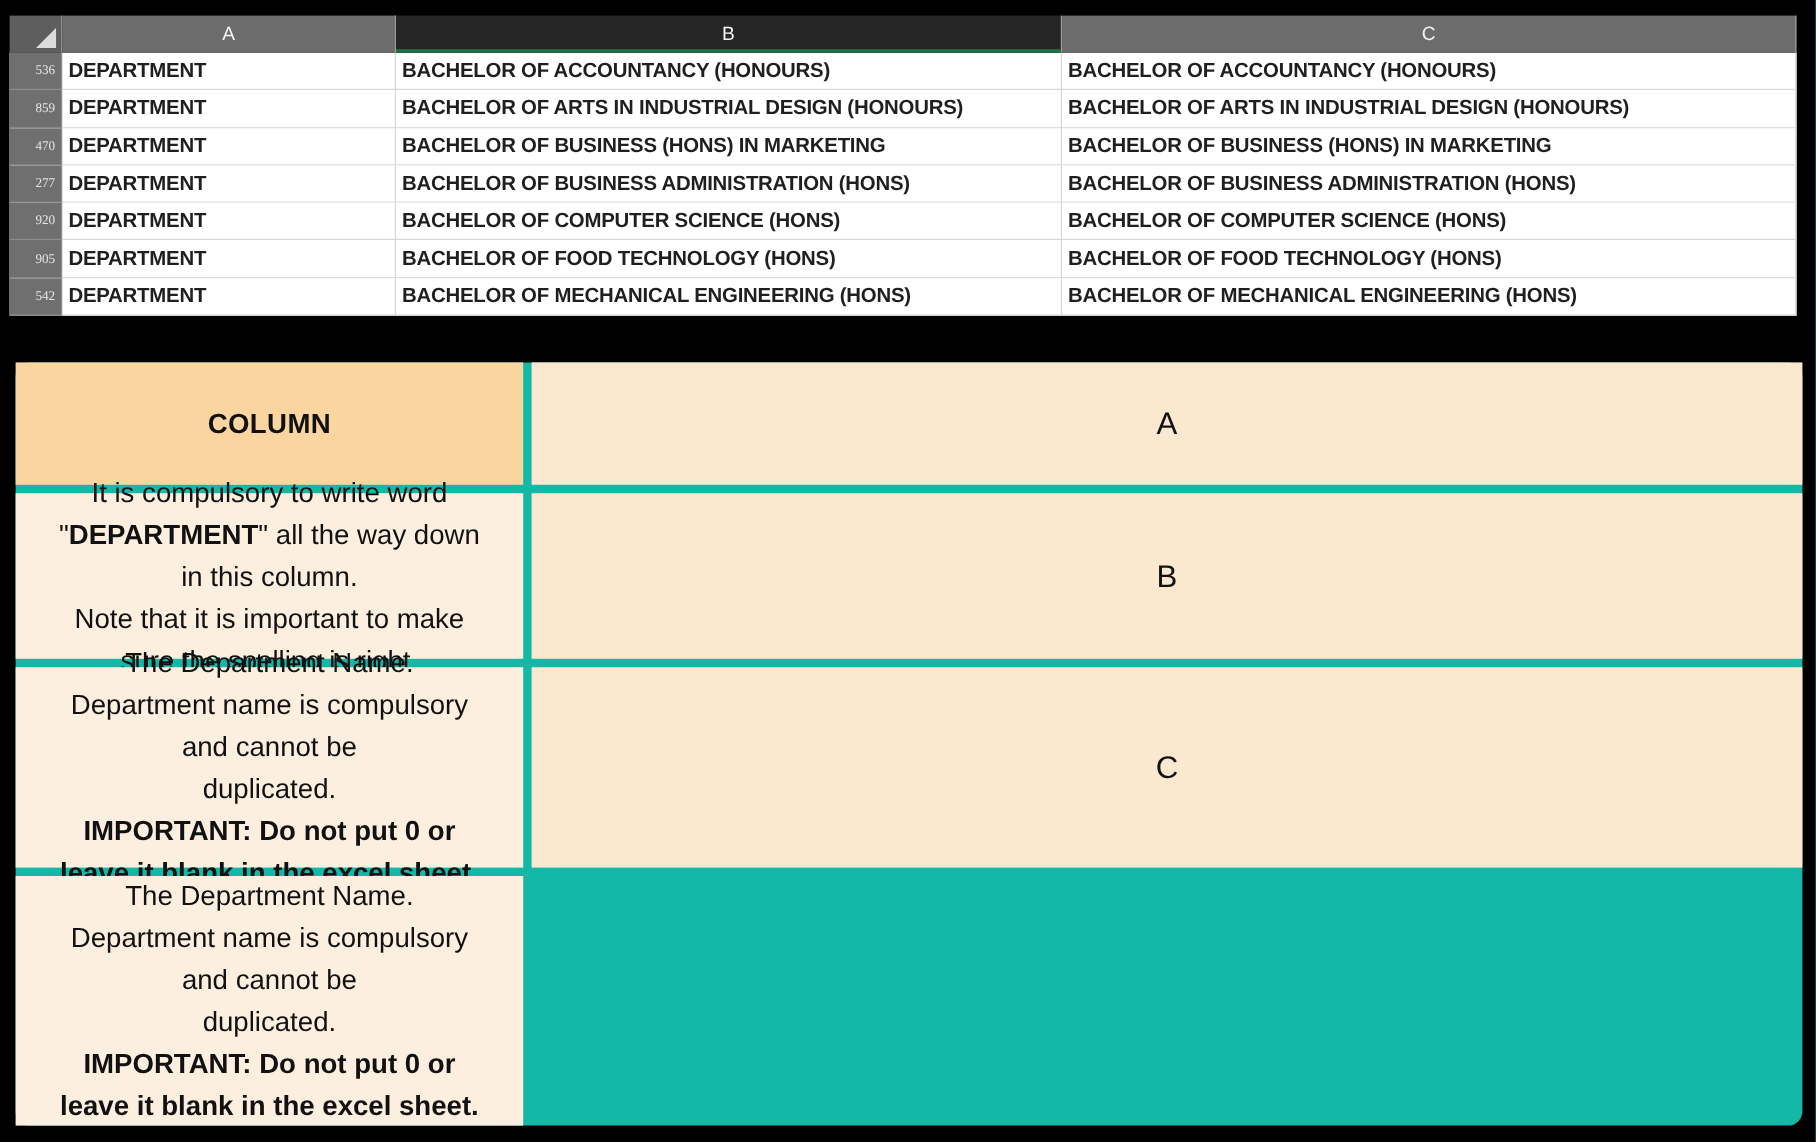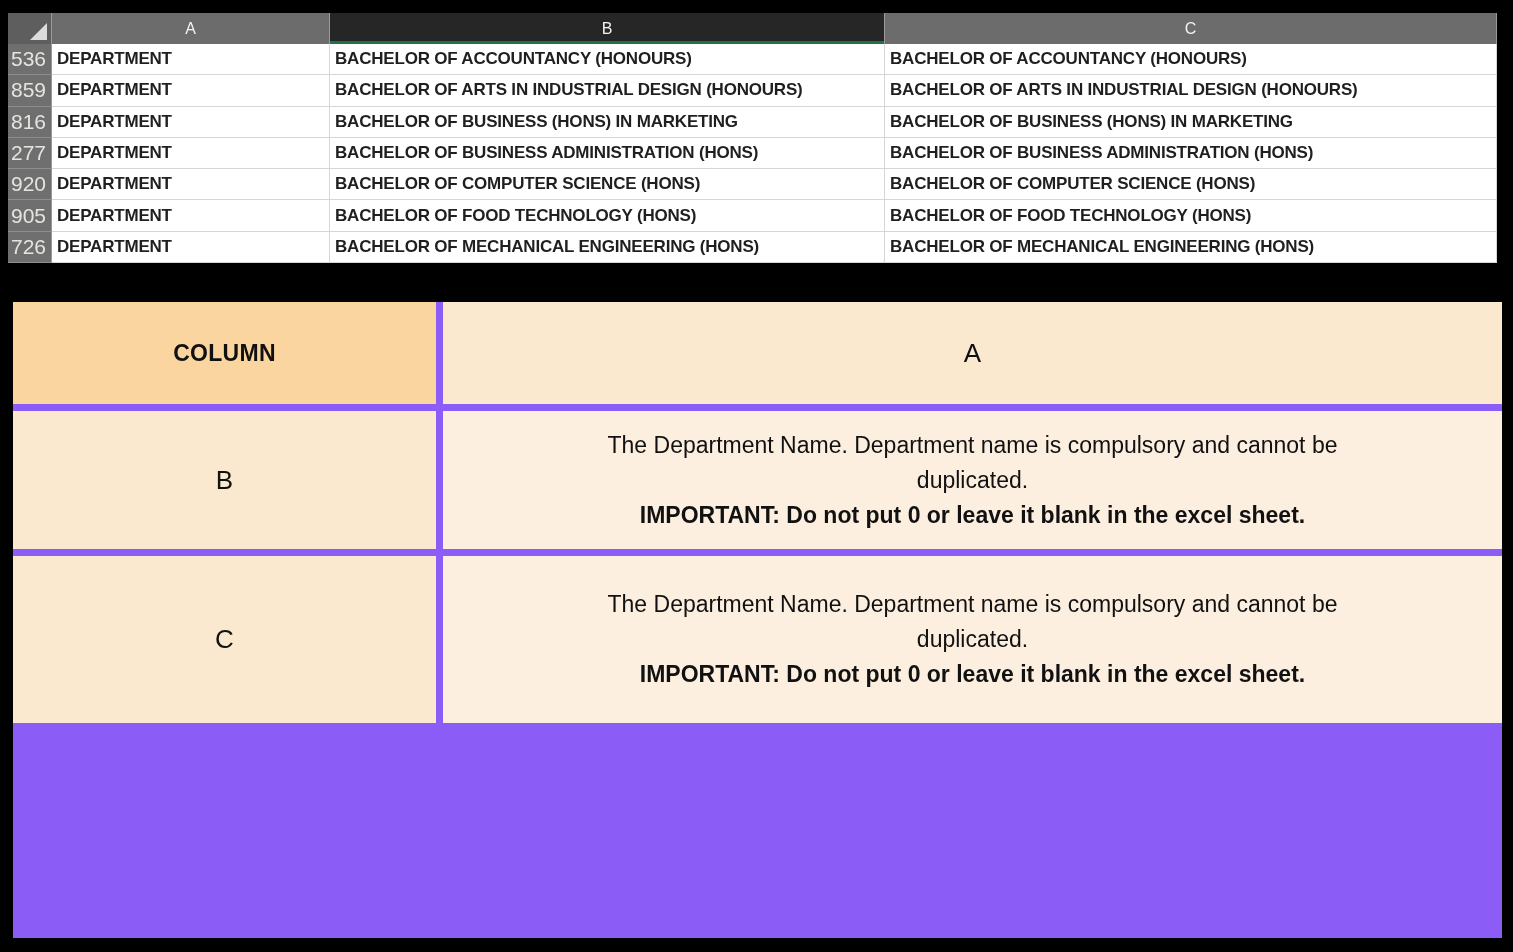--- a/index.html
+++ b/index.html
@@ -32,38 +32,39 @@
     position:relative;
   }
   .col-header.selected{background:#262626;}
   .sel-underline{
     position:absolute;left:0;right:0;bottom:0;height:3px;background:#217346;
   }
   .sheet-row{display:flex;flex:1;background:#fff;}
   .row-header{
     width:44px;flex:0 0 44px;background:#6f6f6f;color:#e4e4e0;
     display:flex;align-items:center;justify-content:flex-end;
-    padding-right:5px;font-size:21px;
+    padding-right:5px;font-size:11px;
     border-right:1px solid #9a9a9a;border-bottom:1px solid #8d8d8d;
     box-sizing:border-box;
+    font-family:Liberation Serif, serif;
   }
   .sheet-cell{
     display:flex;align-items:center;padding-left:5px;
     font-weight:700;font-size:17px;color:#1f1f1f;letter-spacing:-0.2px;
     border-right:1px solid #d6d6d6;border-bottom:1px solid #d6d6d6;
     box-sizing:border-box;white-space:nowrap;overflow:hidden;
     background:#fff;
   }
   
   #desc-table{
     position:absolute;left:13px;top:302px;width:1489px;
     display:grid;
     grid-template-columns:423px 1059px;
     grid-template-rows:102px 138px 167px 208px;
-    gap:7px;background:#8b5cf6;
+    gap:7px;background:#14b8a6;border-radius:12px;
   }
   .dt-cell{
     display:flex;align-items:center;justify-content:center;
     text-align:center;color:#111;
   }
   .dt-th{
     background:#fbd5a0;font-weight:700;font-size:23px;letter-spacing:0.3px;
   }
   .dt-colcell{
     background:#fae8cf;font-size:26px;
@@ -93,21 +94,21 @@
       <div class="sheet-cell" style="width: 555px; flex: 0 0 555px;">BACHELOR OF ACCOUNTANCY (HONOURS)</div>
       <div class="sheet-cell" style="width: 612px; flex: 0 0 612px;">BACHELOR OF ACCOUNTANCY (HONOURS)</div>
     </div>
     <div class="sheet-row">
       <div class="row-header">859</div>
       <div class="sheet-cell" style="width: 278px; flex: 0 0 278px;">DEPARTMENT</div>
       <div class="sheet-cell" style="width: 555px; flex: 0 0 555px;">BACHELOR OF ARTS IN INDUSTRIAL DESIGN (HONOURS)</div>
       <div class="sheet-cell" style="width: 612px; flex: 0 0 612px;">BACHELOR OF ARTS IN INDUSTRIAL DESIGN (HONOURS)</div>
     </div>
     <div class="sheet-row">
-      <div class="row-header">816</div>
+      <div class="row-header">470</div>
       <div class="sheet-cell" style="width: 278px; flex: 0 0 278px;">DEPARTMENT</div>
       <div class="sheet-cell" style="width: 555px; flex: 0 0 555px;">BACHELOR OF BUSINESS (HONS) IN MARKETING</div>
       <div class="sheet-cell" style="width: 612px; flex: 0 0 612px;">BACHELOR OF BUSINESS (HONS) IN MARKETING</div>
     </div>
     <div class="sheet-row">
       <div class="row-header">277</div>
       <div class="sheet-cell" style="width: 278px; flex: 0 0 278px;">DEPARTMENT</div>
       <div class="sheet-cell" style="width: 555px; flex: 0 0 555px;">BACHELOR OF BUSINESS ADMINISTRATION (HONS)</div>
       <div class="sheet-cell" style="width: 612px; flex: 0 0 612px;">BACHELOR OF BUSINESS ADMINISTRATION (HONS)</div>
     </div>
@@ -117,31 +118,34 @@
       <div class="sheet-cell" style="width: 555px; flex: 0 0 555px;">BACHELOR OF COMPUTER SCIENCE (HONS)</div>
       <div class="sheet-cell" style="width: 612px; flex: 0 0 612px;">BACHELOR OF COMPUTER SCIENCE (HONS)</div>
     </div>
     <div class="sheet-row">
       <div class="row-header">905</div>
       <div class="sheet-cell" style="width: 278px; flex: 0 0 278px;">DEPARTMENT</div>
       <div class="sheet-cell" style="width: 555px; flex: 0 0 555px;">BACHELOR OF FOOD TECHNOLOGY (HONS)</div>
       <div class="sheet-cell" style="width: 612px; flex: 0 0 612px;">BACHELOR OF FOOD TECHNOLOGY (HONS)</div>
     </div>
     <div class="sheet-row">
-      <div class="row-header">726</div>
+      <div class="row-header">542</div>
       <div class="sheet-cell" style="width: 278px; flex: 0 0 278px;">DEPARTMENT</div>
       <div class="sheet-cell" style="width: 555px; flex: 0 0 555px;">BACHELOR OF MECHANICAL ENGINEERING (HONS)</div>
       <div class="sheet-cell" style="width: 612px; flex: 0 0 612px;">BACHELOR OF MECHANICAL ENGINEERING (HONS)</div>
     </div>
   </div>
 
 <div id="desc-table">
   <div class="dt-cell dt-th">COLUMN</div>
 
 <div class="dt-cell dt-colcell">A</div>
+    <div class="dt-cell dt-desccell">
+      <div><span>It is compulsory to write word "</span><b>DEPARTMENT</b><span>" all the way down in this column.</span><br><span>Note that it is important to make sure the spelling is right.</span></div>
+    </div>
     <div class="dt-cell dt-colcell">B</div>
     <div class="dt-cell dt-desccell">
       <div><span>The Department Name. Department name is compulsory and cannot be</span><br><span>duplicated.</span><br><b>IMPORTANT: Do not put 0 or leave it blank in the excel sheet.</b></div>
     </div>
     <div class="dt-cell dt-colcell">C</div>
     <div class="dt-cell dt-desccell">
       <div><span>The Department Name. Department name is compulsory and cannot be</span><br><span>duplicated.</span><br><b>IMPORTANT: Do not put 0 or leave it blank in the excel sheet.</b></div>
     </div>
   </div>
 

